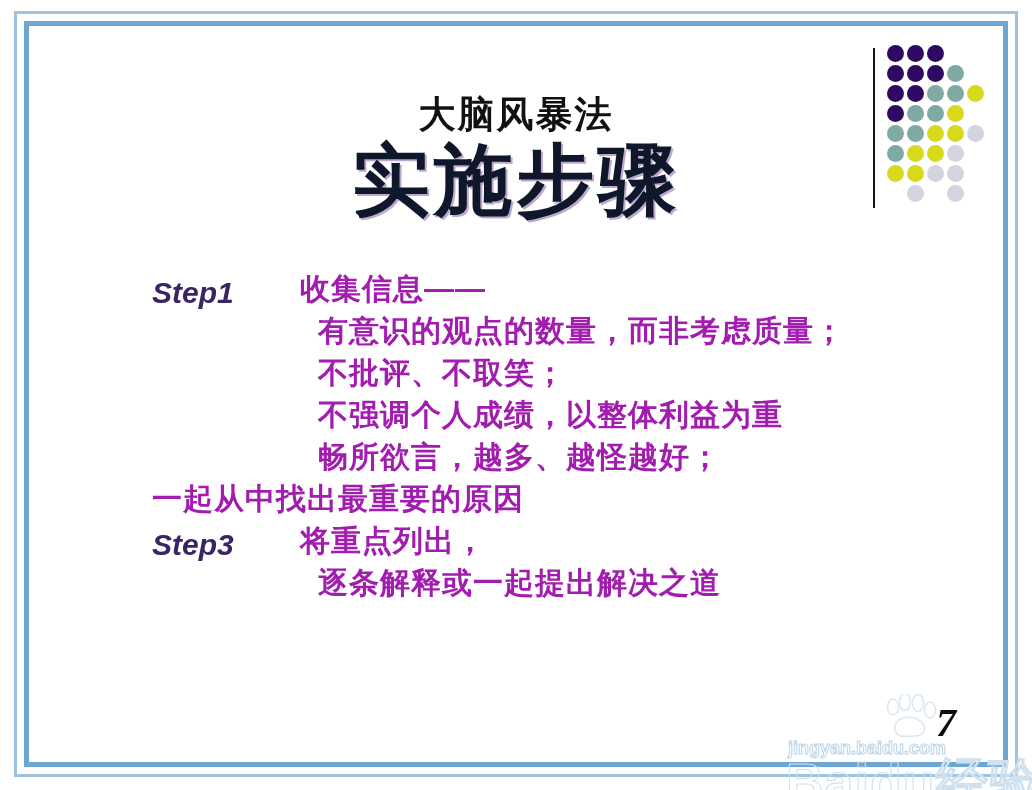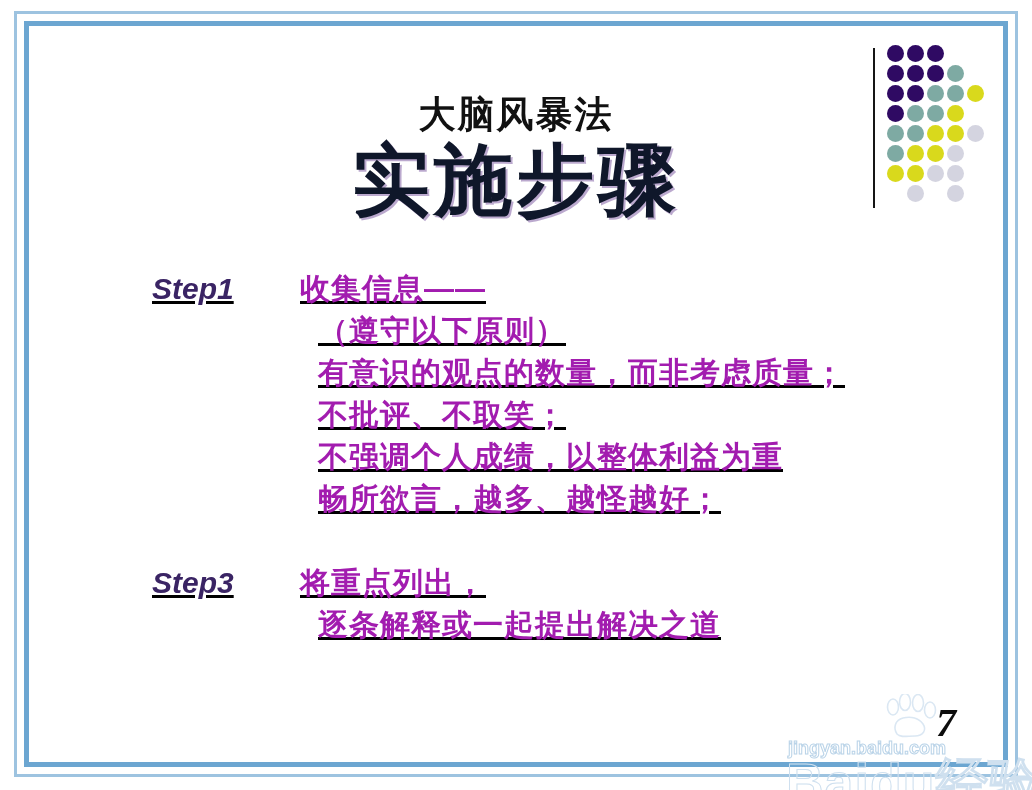--- a/index.html
+++ b/index.html
@@ -105,23 +105,22 @@
 
   
   .body-wrap {
     position: absolute;
     left: 152px;
     top: 268px;
     width: 830px;
   }
   .line {
     display: flex;
-    align-items: center;
+    align-items: flex-end;
     height: 42px;
-    text-decoration: underline;
   }
   .step-label {
     width: 148px;
     flex: 0 0 148px;
     font-size: 30px;
     font-weight: bold;
     font-style: italic;
     color: #3a2464;
     letter-spacing: 0px;
   }
@@ -215,39 +214,36 @@
       </div>
   </div>
 
   <div class="body-wrap" id="body-wrap">
       <div class="line">
         <div class="step-label">Step1</div>
         <div class="line-text">收集信息——</div>
       </div>
       <div class="line">
         <div class="step-label empty"></div>
-        <div class="line-text indent-1">（遵守以下原则）</div>
-      </div>
-      <div class="line">
-        <div class="step-label empty"></div>
         <div class="line-text indent-1">有意识的观点的数量，而非考虑质量；</div>
       </div>
       <div class="line">
         <div class="step-label empty"></div>
         <div class="line-text indent-1">不批评、不取笑；</div>
       </div>
       <div class="line">
         <div class="step-label empty"></div>
         <div class="line-text indent-1">不强调个人成绩，以整体利益为重</div>
       </div>
       <div class="line">
         <div class="step-label empty"></div>
         <div class="line-text indent-1">畅所欲言，越多、越怪越好；</div>
       </div>
       <div class="line">
+        <div class="line-text">一起从中找出最重要的原因</div>
       </div>
       <div class="line">
         <div class="step-label">Step3</div>
         <div class="line-text">将重点列出，</div>
       </div>
       <div class="line">
         <div class="step-label empty"></div>
         <div class="line-text indent-1">逐条解释或一起提出解决之道</div>
       </div>
     </div>

